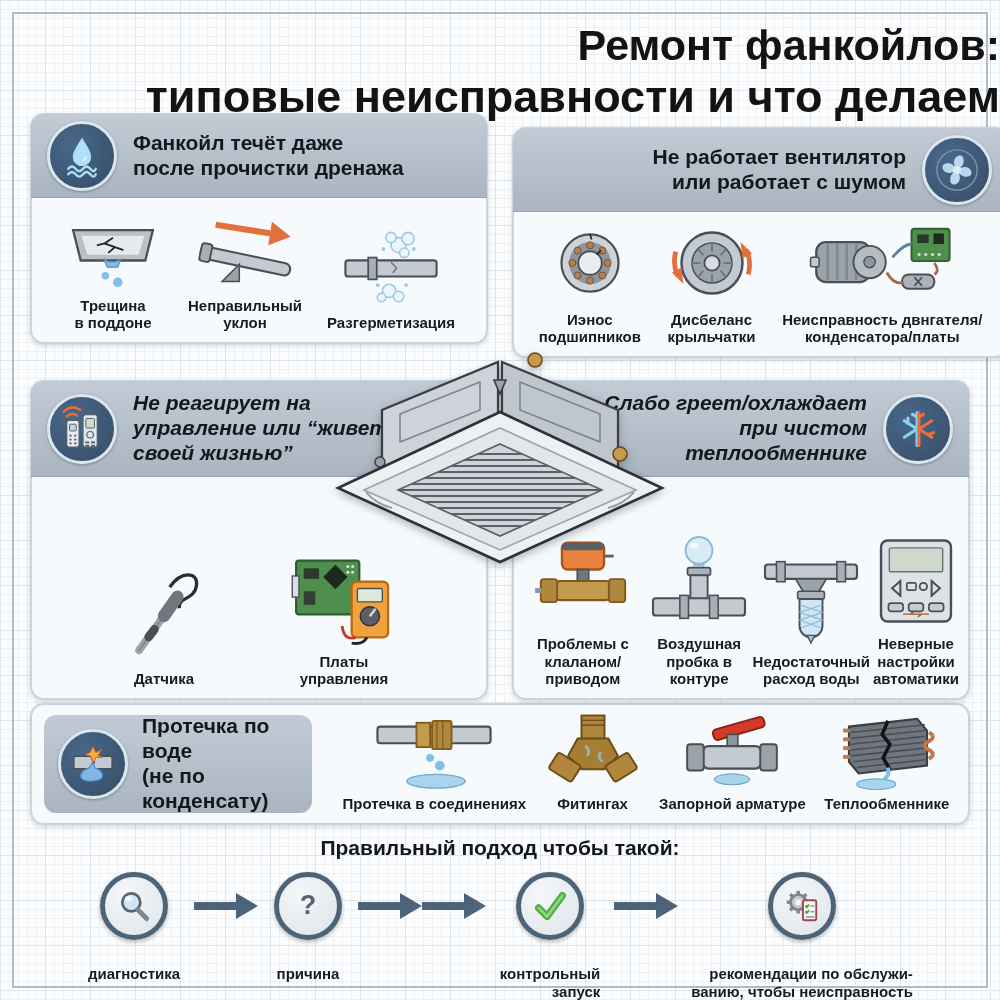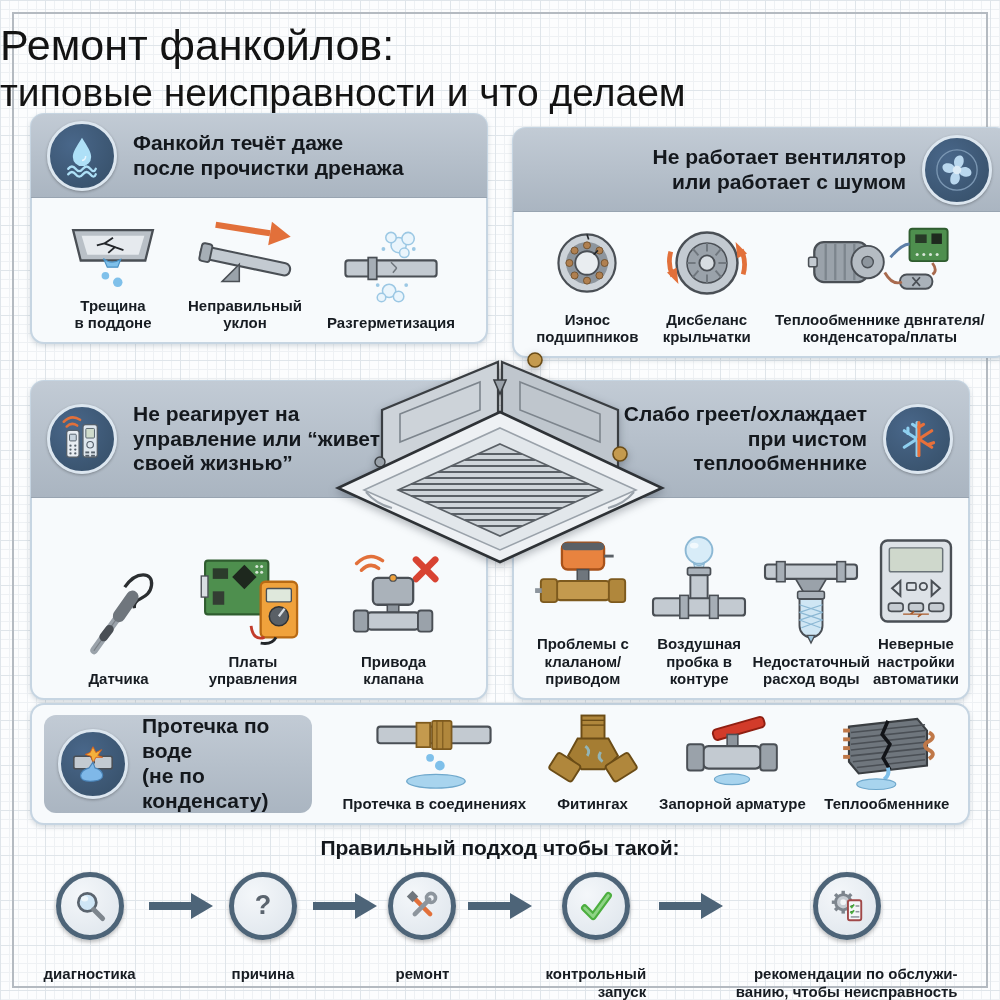--- a/index.html
+++ b/index.html
@@ -6,37 +6,37 @@
   .stage{position:relative;width:1000px;height:1000px;overflow:hidden;
     font-family:"Liberation Sans","DejaVu Sans",sans-serif;color:#171c22;
     background-color:#fcfdfe;
     background-image:
       linear-gradient(#dfe5ea 1px,transparent 1px),
       linear-gradient(90deg,#dfe5ea 1px,transparent 1px),
       linear-gradient(#eef1f4 1px,transparent 1px),
       linear-gradient(90deg,#eef1f4 1px,transparent 1px);
     background-size:45px 45px,45px 45px,9px 9px,9px 9px;}
   .frame{position:absolute;inset:12px;border:2px solid #b4bac1;pointer-events:none;}
-  .title{position:absolute;top:22px;left:0;width:100%;text-align:left;font-weight:400;color:#131313;}
+  .title{position:absolute;top:22px;left:0;width:100%;text-align:right;font-weight:700;color:#131313;}
   .title .l1{font-size:43px;line-height:1.1;}
-  .title .l2{font-size:39px;line-height:1.1;margin-top:3px;}
+  .title .l2{font-size:45px;line-height:1.1;margin-top:3px;}
 
   .panel{position:absolute;background:#f7fafc;border:2px solid #c6d5e2;border-radius:14px;
     box-shadow:0 2px 5px rgba(70,90,110,.22);box-sizing:border-box;}
   .p-leak{left:30px;top:113px;width:458px;height:231px;}
   .p-fan{left:512px;top:127px;width:497px;height:231px;}
   .p-control{left:30px;top:380px;width:458px;height:320px;}
   .p-weak{left:512px;top:380px;width:458px;height:320px;}
   .p-bottom{left:30px;top:703px;width:940px;height:122px;display:flex;align-items:stretch;}
 
   .band{position:absolute;left:-1px;right:-1px;top:-1px;height:84px;
     background:linear-gradient(180deg,#c2cbd5 0%,#aab5c1 100%);
     border-radius:13px 13px 0 0;border-bottom:1px solid #98a4b1;
     display:flex;align-items:center;gap:16px;padding:0 16px;box-sizing:border-box;}
-  .band.tall{height:117px;}
+  .band.tall{height:96px;font-style:italic;}
   .band.rev{flex-direction:row-reverse;text-align:right;}
   .band-title{font-weight:700;font-size:21px;line-height:1.18;color:#14181d;white-space:pre-line;}
   .hicon{width:64px;height:64px;border-radius:50%;flex:0 0 auto;
     background:radial-gradient(circle at 35% 32%,#49678a 0%,#3a546f 75%);
     border:3px solid #dce6ef;box-shadow:0 1px 3px rgba(0,0,0,.3);
     display:flex;align-items:center;justify-content:center;}
 
   .items{position:absolute;left:6px;right:6px;bottom:10px;display:flex;
     justify-content:space-evenly;align-items:flex-end;}
   .item{display:flex;flex-direction:column;align-items:center;}
@@ -239,21 +239,21 @@
                 <circle cx="128" cy="33" r="1.6"></circle>
                 <circle cx="135" cy="33" r="1.6"></circle>
               </g>
           <rect x="96" y="54" width="34" height="15" rx="7" fill="#aab2ba" stroke="#4a4f55" stroke-width="2"></rect>
           <path d="M109,57 l8,9 M117,57 l-8,9" stroke="#4a4f55" stroke-width="1.8"></path>
           <path d="M80,52 q8,14 18,10" stroke="#a86a4e" stroke-width="3" fill="none"></path>
           <path d="M86,36 q12,-14 20,-14" stroke="#5d7fa8" stroke-width="3" fill="none"></path>
           <path d="M130,42 q6,8 0,12" stroke="#a86a4e" stroke-width="3" fill="none"></path>
         </svg>
           </div>
-        <div class="caption">Теплообменнике двнгателя/
+        <div class="caption">Неисправность двнгателя/
 конденсатора/платы</div>
       </div>
     </div>
   </section>
 
   <section class="panel p-control">
     <div class="band tall">
       <div class="hicon">
         <svg width="46" height="46" viewBox="0 0 48 48">
           <path d="M8,11 q5,-5 11,-1" stroke="#e2703a" stroke-width="2.6" fill="none" stroke-linecap="round"></path>
@@ -313,40 +313,20 @@
           <rect x="62" y="30" width="38" height="58" rx="5" fill="#f0a23c" stroke="#b86a14" stroke-width="2.4"></rect>
           <rect x="68" y="37" width="26" height="14" rx="1.5" fill="#dfe8dc" stroke="#4a4f55" stroke-width="1.4"></rect>
           <circle cx="81" cy="66" r="10" fill="#5a6066" stroke="#2e3236" stroke-width="1.6"></circle>
           <line x1="81" y1="66" x2="87" y2="58" stroke="#d9dee3" stroke-width="2.4"></line>
           <path d="M66,88 q-12,4 -14,-12" stroke="#c23b2a" stroke-width="3" fill="none"></path>
           <path d="M78,88 q-4,8 -16,6" stroke="#23262a" stroke-width="3" fill="none"></path>
         </svg>
           </div>
         <div class="caption">Платы
 управления</div>
-      </div>
-      <div class="item">
-        <div class="art-box">
-            <svg width="100" height="92" viewBox="0 0 100 96">
-          <path d="M16,18 q9,-9 18,-2" stroke="#e2703a" stroke-width="3.6" fill="none" stroke-linecap="round"></path>
-          <path d="M11,11 q13,-13 27,-3" stroke="#e2703a" stroke-width="3.6" fill="none" stroke-linecap="round"></path>
-          <g stroke="#d84332" stroke-width="7" stroke-linecap="round">
-                <line x1="73" y1="7" x2="93" y2="27"></line>
-                <line x1="93" y1="7" x2="73" y2="27"></line>
-              </g>
-          <rect x="28" y="26" width="42" height="28" rx="5" fill="#aab2ba" stroke="#4a4f55" stroke-width="2.4"></rect>
-          <circle cx="49" cy="26" r="3.5" fill="#f0a23c" stroke="#4a4f55" stroke-width="1.2"></circle>
-          <rect x="43" y="54" width="12" height="8" fill="#8d959d" stroke="#4a4f55" stroke-width="1.6"></rect>
-          <rect x="22" y="62" width="54" height="18" rx="4" fill="#c3cad1" stroke="#4a4f55" stroke-width="2.2"></rect>
-          <rect x="8" y="60" width="15" height="22" rx="3" fill="#9aa2aa" stroke="#4a4f55" stroke-width="2"></rect>
-          <rect x="75" y="60" width="15" height="22" rx="3" fill="#9aa2aa" stroke="#4a4f55" stroke-width="2"></rect>
-        </svg>
-          </div>
-        <div class="caption">Привода
-клапана</div>
       </div>
     </div>
   </section>
 
   <section class="panel p-bottom">
     <div class="bband">
       <div class="hicon">
         <svg width="46" height="46" viewBox="0 0 48 48">
           <rect x="4" y="16" width="40" height="13" rx="2" fill="#c3cad1" stroke="#4a4f55" stroke-width="1.6"></rect>
           <path d="M22,16 l3,6 l-3,7" stroke="#2e3236" stroke-width="2" fill="none"></path>
@@ -599,31 +579,20 @@
           <svg width="36" height="36" viewBox="0 0 40 40">
             <text x="20" y="29" text-anchor="middle" font-size="30" font-weight="bold" fill="#5a646e" font-family="Liberation Sans, sans-serif">?</text>
           </svg>
         </div>
         <div class="step-label">причина</div>
       </div>
       <svg class="arrow" width="64" height="26" viewBox="0 0 64 26">
         <rect x="0" y="9" width="42" height="8" fill="#4d6478"></rect>
           <polygon points="42,0 64,13 42,26" fill="#4d6478"></polygon>
       </svg>
-      <div class="step" style="width:92px">
-        <div class="step-circle">
-          <svg width="36" height="36" viewBox="0 0 40 40">
-            <line x1="11" y1="11" x2="29" y2="29" stroke="#e2703a" stroke-width="5" stroke-linecap="round"></line>
-            <rect x="5" y="5" width="9" height="9" fill="#6f767d" transform="rotate(45 9.5 9.5)"></rect>
-            <line x1="12" y1="29" x2="28" y2="13" stroke="#8d959d" stroke-width="5" stroke-linecap="round"></line>
-            <circle cx="30" cy="11" r="5" fill="none" stroke="#8d959d" stroke-width="4"></circle>
-          </svg>
-        </div>
-        <div class="step-label">ремонт</div>
-      </div>
       <svg class="arrow" width="64" height="26" viewBox="0 0 64 26">
         <rect x="0" y="9" width="42" height="8" fill="#4d6478"></rect>
           <polygon points="42,0 64,13 42,26" fill="#4d6478"></polygon>
       </svg>
       <div class="step" style="width:128px">
         <div class="step-circle">
           <svg width="38" height="38" viewBox="0 0 40 40">
             <path d="M8,22 L17,31 L33,9" fill="none" stroke="#4cae3f" stroke-width="7.5" stroke-linecap="round" stroke-linejoin="round"></path>
             <path d="M8,22 L17,31 L33,9" fill="none" stroke="#8fd486" stroke-width="3" stroke-linecap="round" stroke-linejoin="round"></path>
           </svg>

